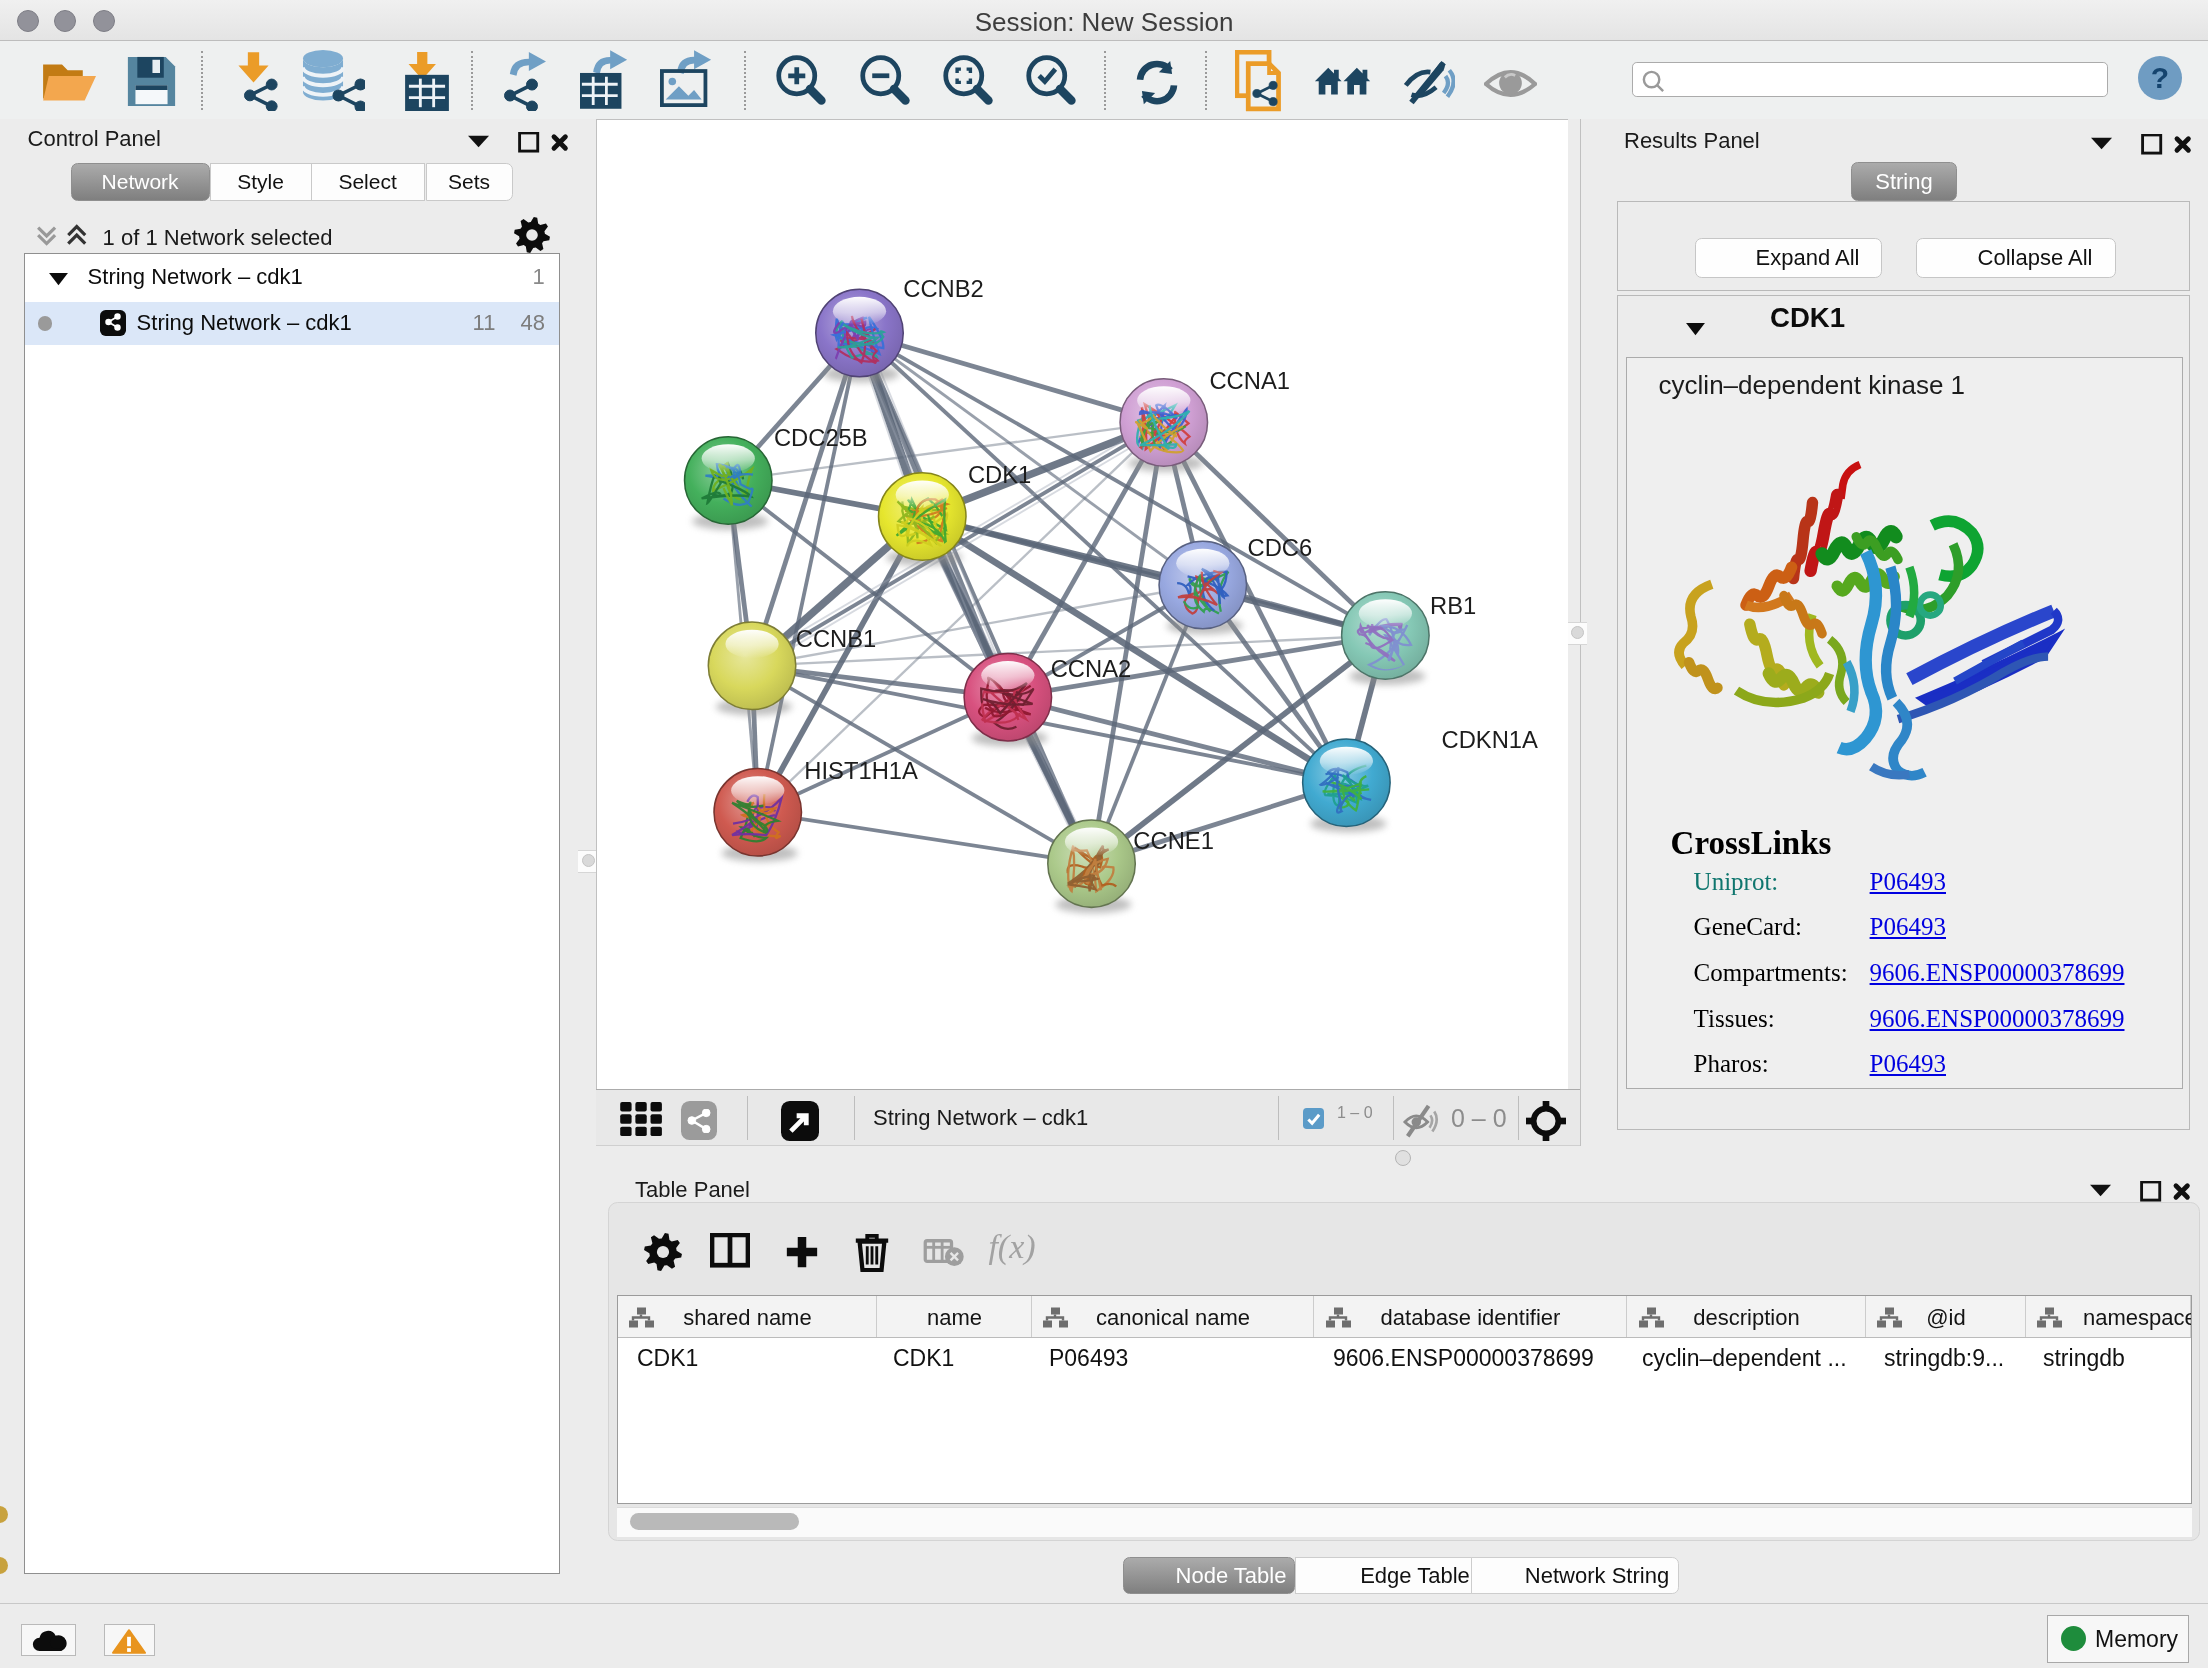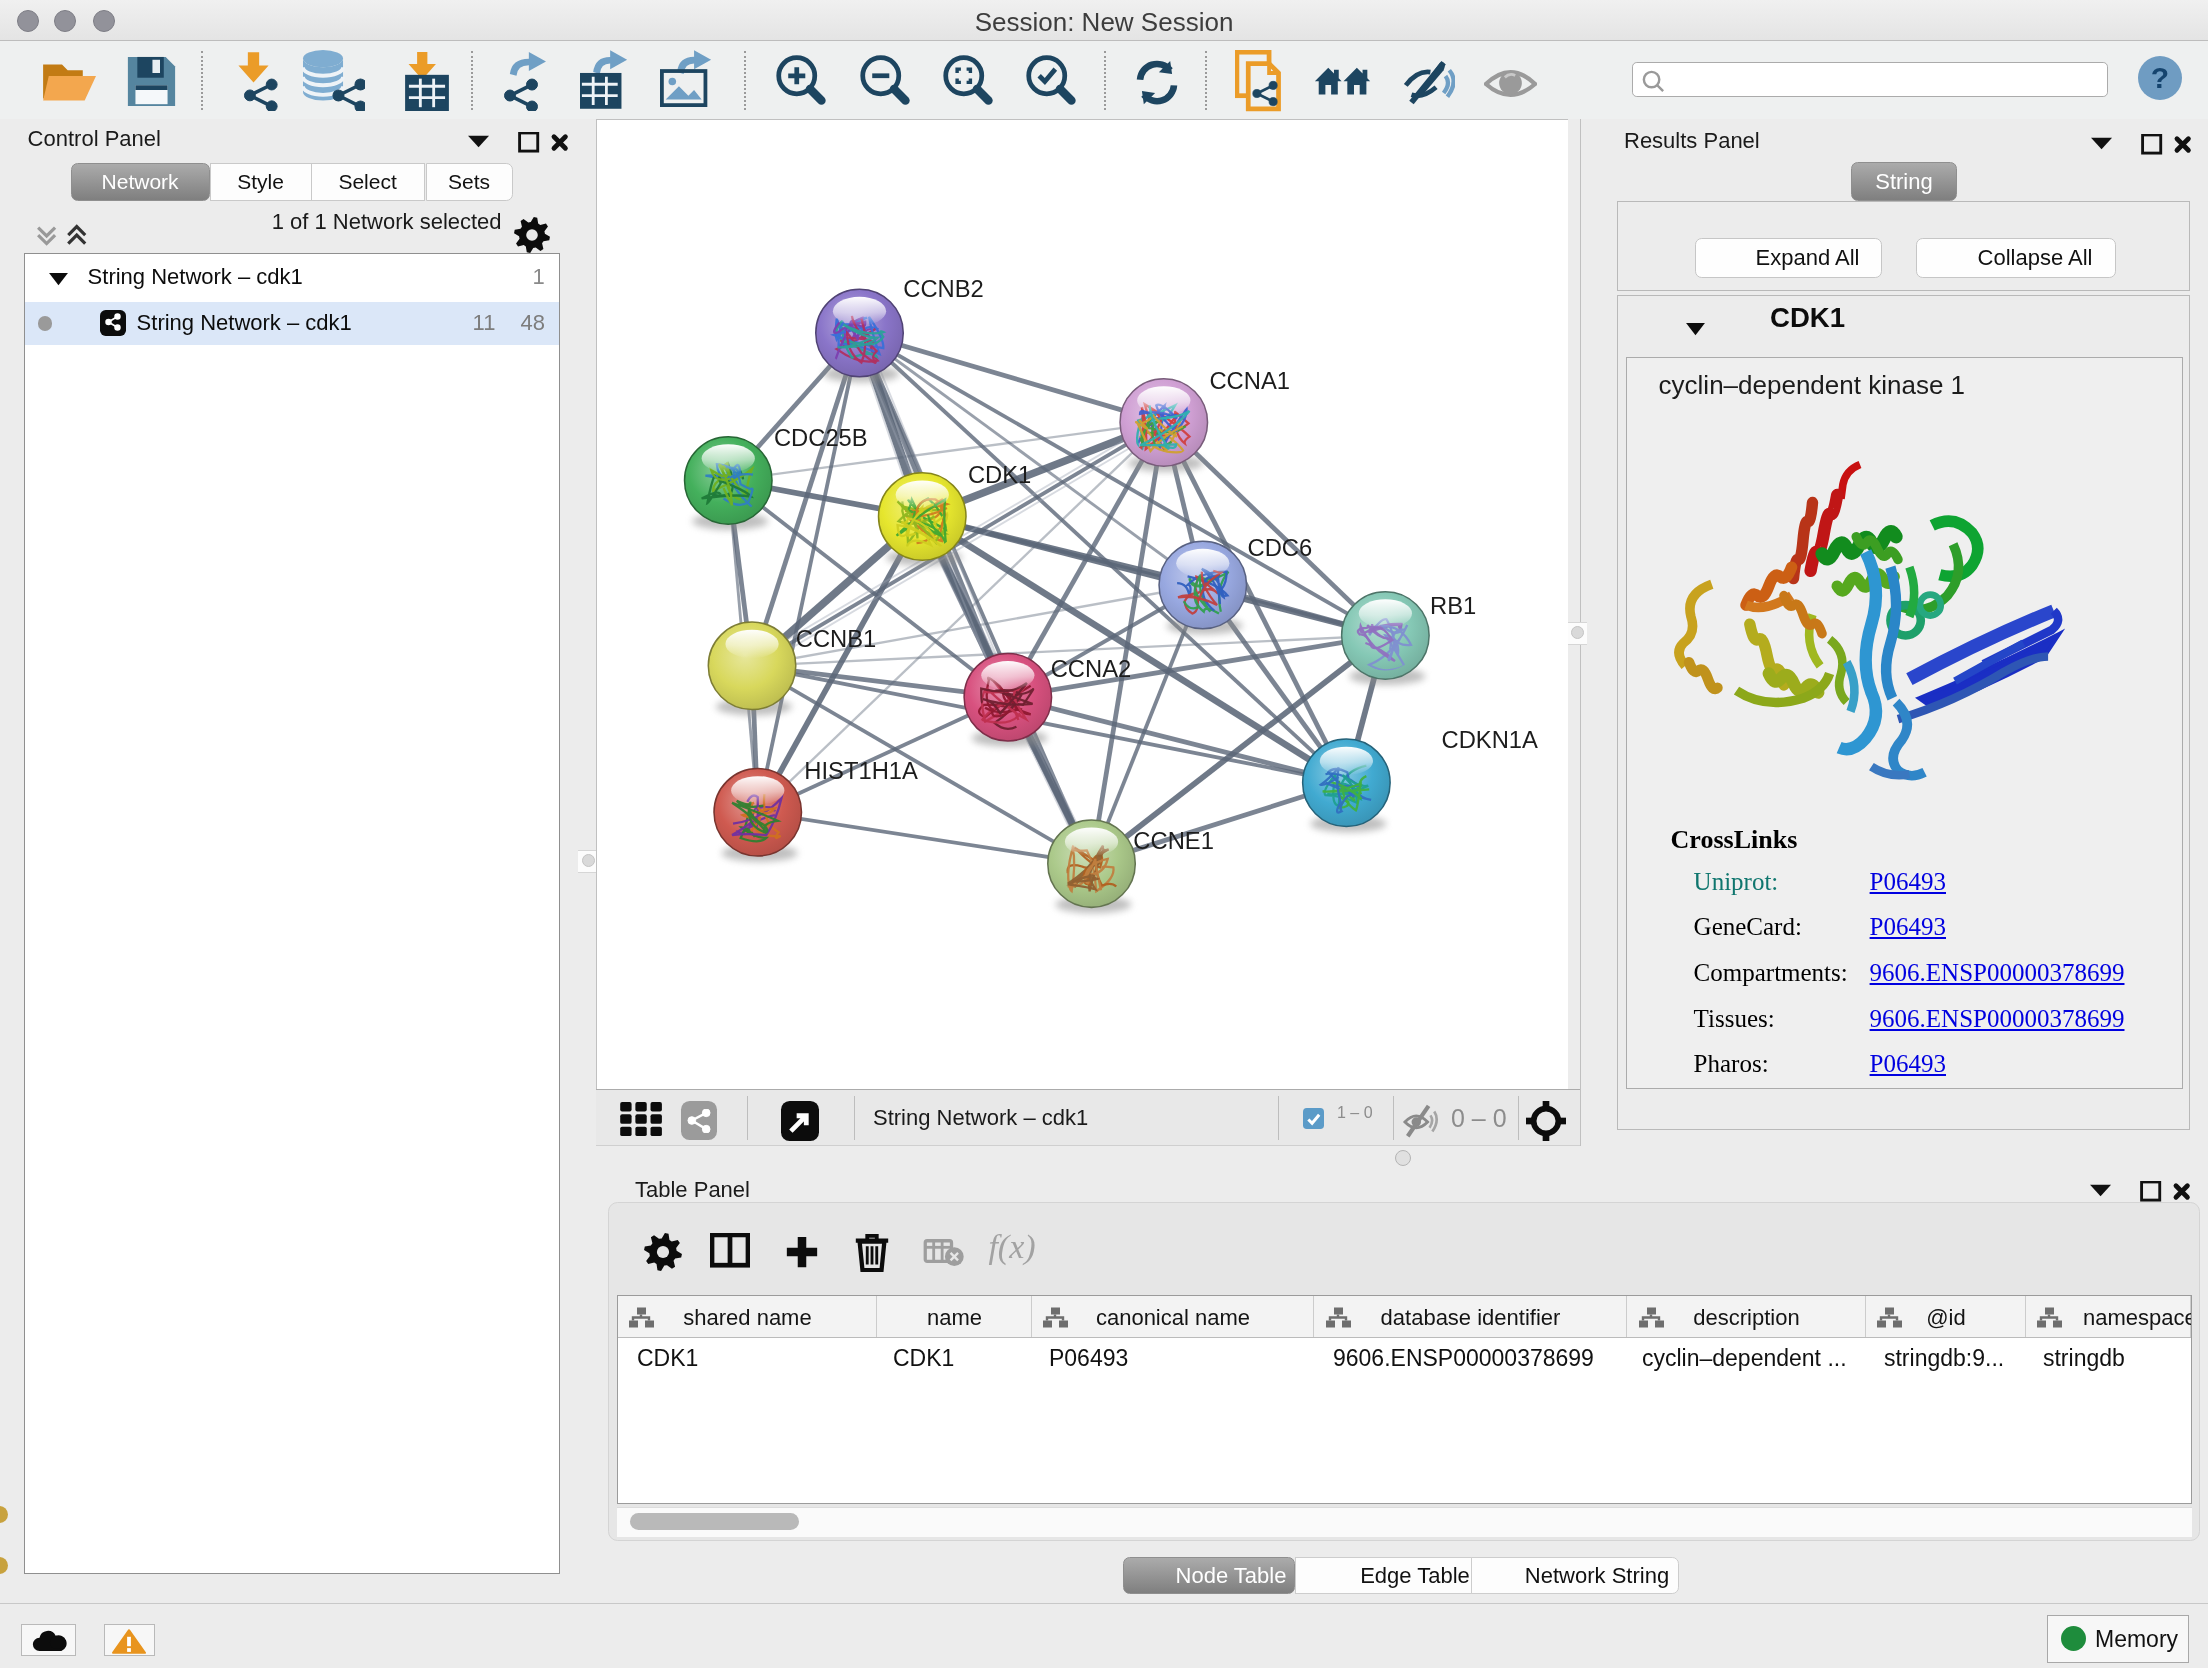--- a/index.html
+++ b/index.html
@@ -242,21 +242,21 @@
   <div class="tab" style="left:202px;top:44px;width:102px;height:38px;line-height:36px;">Style</div>
   <div class="tab" style="left:303px;top:44px;width:114px;height:38px;line-height:36px;">Select</div>
   <div class="tab" style="left:418px;top:44px;width:87px;height:38px;line-height:36px;border-radius:0 6.7px 6.7px 0;">Sets</div>
 
   <svg class="abs" style="left:28.5px;top:101px;" width="57" height="32" viewBox="0 0 60 34">
     <path d="M2 8 L11 17 L20 8" fill="none" stroke="#999" stroke-width="3.4"></path>
     <path d="M2 16 L11 25 L20 16" fill="none" stroke="#999" stroke-width="3.4"></path>
     <path d="M34 16 L43 7 L52 16" fill="none" stroke="#333" stroke-width="3.4"></path>
     <path d="M34 25 L43 16 L52 25" fill="none" stroke="#333" stroke-width="3.4"></path>
   </svg>
-  <div class="abs" style="left:95px;top:90px;width:399px;text-align:right;font-size:22px;color:#1a1a1a;">1 of 1 Network selected</div>
+  <div class="abs" style="left:95px;top:106px;width:399px;text-align:left;font-size:22px;color:#1a1a1a;">1 of 1 Network selected</div>
   <svg class="abs" style="left:505px;top:97px;" width="38" height="38" viewBox="0 0 40 40">
       <path d="M38.9 21.9 L38.2 25.5 L32.1 26.5 L30.6 28.7 L32.0 34.7 L28.9 36.8 L23.9 33.1 L21.3 33.6 L18.1 38.9 L14.5 38.2 L13.5 32.1 L11.3 30.6 L5.3 32.0 L3.2 28.9 L6.9 23.9 L6.4 21.3 L1.1 18.1 L1.8 14.5 L7.9 13.5 L9.4 11.3 L8.0 5.3 L11.1 3.2 L16.1 6.9 L18.7 6.4 L21.9 1.1 L25.5 1.8 L26.5 7.9 L28.7 9.4 L34.7 8.0 L36.8 11.1 L33.1 16.1 L33.6 18.7 Z" fill="#0c0c0c"></path>
       <circle cx="20" cy="20" r="6.1" fill="#e9e9e9"></circle>
     </svg>
 
   <div id="cptree">
     <div class="trow" style="top:3.8px;">
       <svg class="abs" style="left:23px;top:13.3px;" width="21" height="17" viewBox="0 0 22 18">
           <path d="M1 2 L21 2 L11 15 Z" fill="#0c0c0c"></path>
         </svg>
@@ -687,21 +687,21 @@
           <path d="M240 280 Q300 262 352 230 Q380 214 398 214" fill="none" stroke="#2e56b4" stroke-width="9"></path>
           <path d="M238 262 Q258 282 244 302 Q228 320 240 334 Q252 344 268 336" fill="none" stroke="#2f86c8" stroke-width="10"></path>
           <path d="M212 330 Q230 342 252 338" fill="none" stroke="#3a78c0" stroke-width="9"></path>
           <path d="M120 150 Q125 165 130 160 Q135 155 140 170 Q145 185 150 180 Q155 175 160 190" fill="none" stroke="#c87818" stroke-width="10" stroke-linecap="round"></path>
           <path d="M168 196 Q186 210 180 232 Q174 250 186 262" fill="none" stroke="#7aa81e" stroke-width="9"></path>
           <path d="M196 88 Q202 101 207 94 Q212 87 218 100 Q224 113 229 106 Q234 99 240 112" fill="none" stroke="#3c9e22" stroke-width="10" stroke-linecap="round"></path>
           <path d="M252 120 Q262 148 252 172" fill="none" stroke="#22aa40" stroke-width="9"></path>
           <path d="M186 220 Q200 246 190 272" fill="none" stroke="#38a0c8" stroke-width="9"></path>
           <path d="M300 240 Q336 220 372 200" fill="none" stroke="#2446c8" stroke-width="8"></path>
         </svg>
-      <div class="serif abs" style="left:44px;top:467px;font-size:26px;font-weight:bold;color:#000;">CrossLinks</div>
+      <div class="serif abs" style="left:44px;top:467px;font-size:33px;font-weight:bold;color:#000;">CrossLinks</div>
       <div class="serif abs" style="left:67px;top:510px;font-size:25px;color:#0f766e;">Uniprot:</div>
       <div class="serif abs" style="left:243px;top:510px;font-size:25px;"><a class="xl">P06493</a></div>
       <div class="serif abs" style="left:67px;top:555px;font-size:25px;color:#000;">GeneCard:</div>
       <div class="serif abs" style="left:243px;top:555px;font-size:25px;"><a class="xl">P06493</a></div>
       <div class="serif abs" style="left:67px;top:601px;font-size:25px;color:#000;">Compartments:</div>
       <div class="serif abs" style="left:243px;top:601px;font-size:25px;"><a class="xl">9606.ENSP00000378699</a></div>
       <div class="serif abs" style="left:67px;top:647px;font-size:25px;color:#000;">Tissues:</div>
       <div class="serif abs" style="left:243px;top:647px;font-size:25px;"><a class="xl">9606.ENSP00000378699</a></div>
       <div class="serif abs" style="left:67px;top:692px;font-size:25px;color:#000;">Pharos:</div>
       <div class="serif abs" style="left:243px;top:692px;font-size:25px;"><a class="xl">P06493</a></div>

